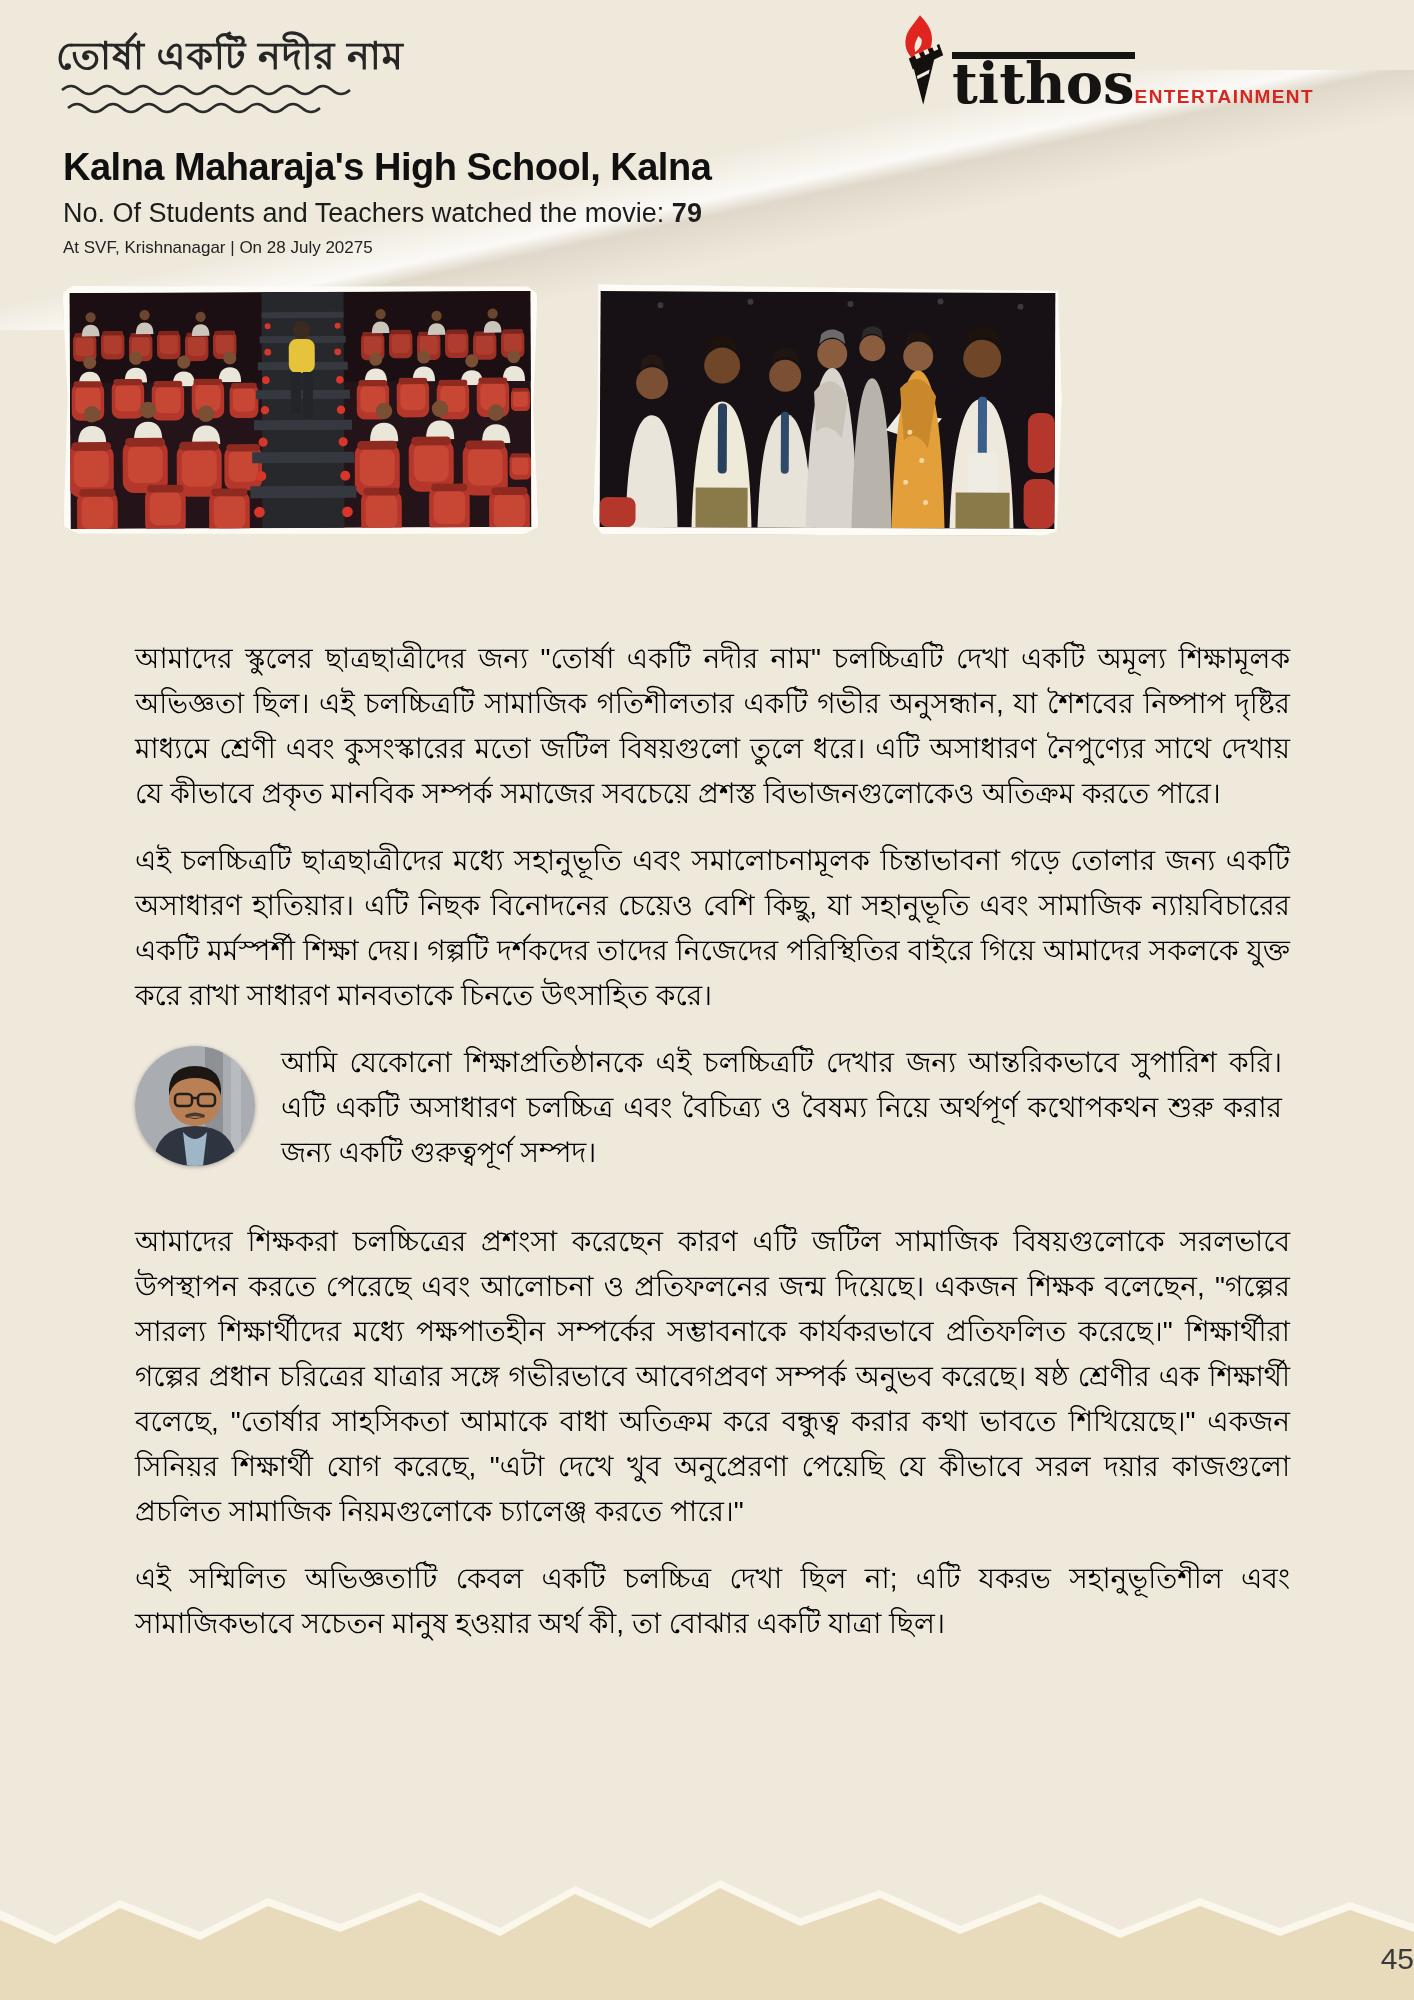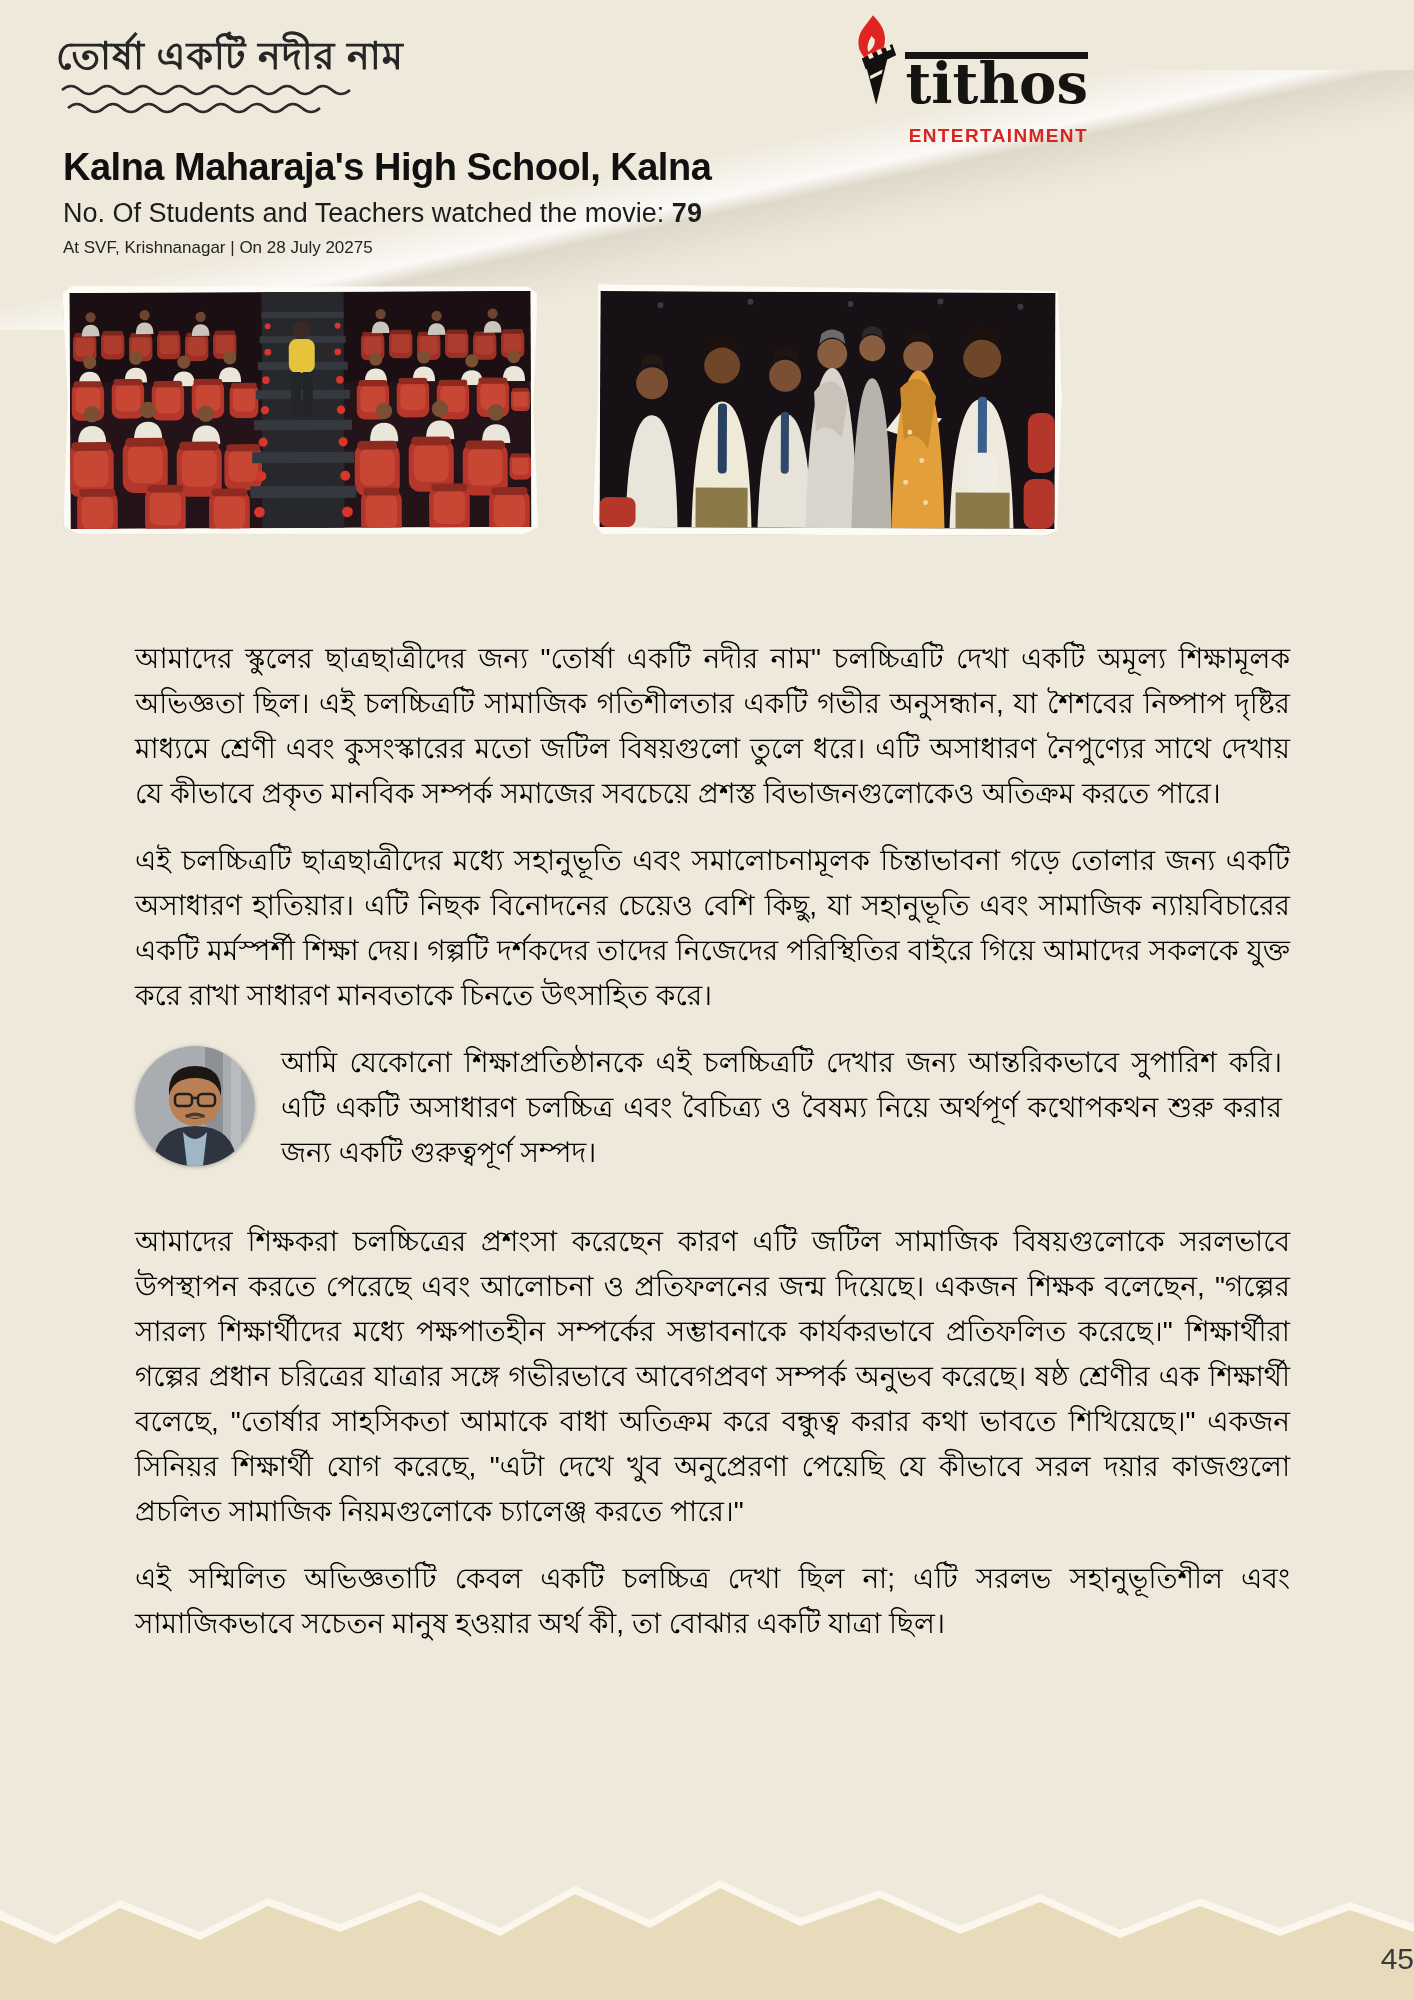--- a/index.html
+++ b/index.html
@@ -21,21 +21,21 @@
     position:absolute;left:0;top:70px;width:1414px;height:260px;pointer-events:none;
     background:linear-gradient(168deg, transparent 42%, rgba(255,255,255,.75) 50%, rgba(170,160,140,.22) 53%, transparent 62%);
   }
   
   .hand-title{
     position:absolute;left:56px;top:26px;width:420px;color:#262626;
     font-size:38px;font-weight:600;letter-spacing:1px;
   }
   .hand-waves{position:absolute;left:60px;top:82px;}
   
-  .logo{position:absolute;left:888px;top:12px;width:200px;display:flex;flex-direction:column;align-items:flex-end;}
+  .logo{position:absolute;left:888px;top:12px;width:200px;display:flex;align-items:flex-end;}
   .logo-row{display:flex;align-items:flex-end;}
   .logo-word{
     display:inline-block;border-top:7px solid #161412;line-height:.88;
     font-size:56px;font-weight:700;color:#161412;letter-spacing:0px;font-family:"DejaVu Serif",serif;
   }
   .logo-tag{font-size:19px;font-weight:700;letter-spacing:1.4px;color:#d6261f;margin-top:17px;}
   
   .headline{position:absolute;left:63px;top:146px;font-size:38px;font-weight:700;color:#101010;letter-spacing:-.5px;}
   .subline{position:absolute;left:63px;top:198px;font-size:27px;color:#1c1c1c;}
   .subline b{font-weight:700;text-align:center;}
@@ -310,21 +310,21 @@
           <rect x="63" y="48" width="17" height="12" rx="4" fill="none" stroke="#22201e" stroke-width="2.5"></rect>
           <line x1="57" y1="52" x2="63" y2="52" stroke="#22201e" stroke-width="2.5"></line>
           <path d="M50 70 q10 6 20 0 q-10 4 -20 0 Z" fill="#3a2b20"></path>
           <path d="M50 69 q10 -5 20 0 l-1 3 q-9 -4 -18 0 Z" fill="#4a3a2c"></path>
         </svg>
       </div>
       <p class="quote-text">আমি যেকোনো শিক্ষাপ্রতিষ্ঠানকে এই চলচ্চিত্রটি দেখার জন্য আন্তরিকভাবে সুপারিশ করি। এটি একটি অসাধারণ চলচ্চিত্র এবং বৈচিত্র্য ও বৈষম্য নিয়ে অর্থপূর্ণ কথোপকথন শুরু করার জন্য একটি গুরুত্বপূর্ণ সম্পদ।</p>
     </div>
 
     <p>আমাদের শিক্ষকরা চলচ্চিত্রের প্রশংসা করেছেন কারণ এটি জটিল সামাজিক বিষয়গুলোকে সরলভাবে উপস্থাপন করতে পেরেছে এবং আলোচনা ও প্রতিফলনের জন্ম দিয়েছে। একজন শিক্ষক বলেছেন, "গল্পের সারল্য শিক্ষার্থীদের মধ্যে পক্ষপাতহীন সম্পর্কের সম্ভাবনাকে কার্যকরভাবে প্রতিফলিত করেছে।" শিক্ষার্থীরা গল্পের প্রধান চরিত্রের যাত্রার সঙ্গে গভীরভাবে আবেগপ্রবণ সম্পর্ক অনুভব করেছে। ষষ্ঠ শ্রেণীর এক শিক্ষার্থী বলেছে, "তোর্ষার সাহসিকতা আমাকে বাধা অতিক্রম করে বন্ধুত্ব করার কথা ভাবতে শিখিয়েছে।" একজন সিনিয়র শিক্ষার্থী যোগ করেছে, "এটা দেখে খুব অনুপ্রেরণা পেয়েছি যে কীভাবে সরল দয়ার কাজগুলো প্রচলিত সামাজিক নিয়মগুলোকে চ্যালেঞ্জ করতে পারে।"</p>
-    <p>এই সম্মিলিত অভিজ্ঞতাটি কেবল একটি চলচ্চিত্র দেখা ছিল না; এটি সরলভ সহানুভূতিশীল এবং সামাজিকভাবে সচেতন মানুষ হওয়ার অর্থ কী, তা বোঝার একটি যাত্রা ছিল।</p>
+    <p>এই সম্মিলিত অভিজ্ঞতাটি কেবল একটি চলচ্চিত্র দেখা ছিল না; এটি যকরভ সহানুভূতিশীল এবং সামাজিকভাবে সচেতন মানুষ হওয়ার অর্থ কী, তা বোঝার একটি যাত্রা ছিল।</p>
   </div>
 
   <svg class="bottom-tear" width="1414" height="160" viewBox="0 0 1414 160" preserveAspectRatio="none">
     <path d="M0 70 L55 96 L120 60 L200 92 L268 58 L340 84 L420 52 L500 88 L575 46 L650 80 L720 40 L800 78 L880 50 L960 86 L1040 54 L1120 90 L1200 58 L1280 88 L1350 62 L1414 84 L1414 160 L0 160 Z" fill="#fbf7ec"></path>
     <path d="M0 80 L55 104 L120 68 L200 100 L268 66 L340 92 L420 60 L500 96 L575 54 L650 88 L720 48 L800 86 L880 58 L960 94 L1040 62 L1120 98 L1200 66 L1280 96 L1350 70 L1414 92 L1414 160 L0 160 Z" fill="#e7dbbc"></path>
   </svg>
   <div class="page-num">45</div>
 
 </div>
 

